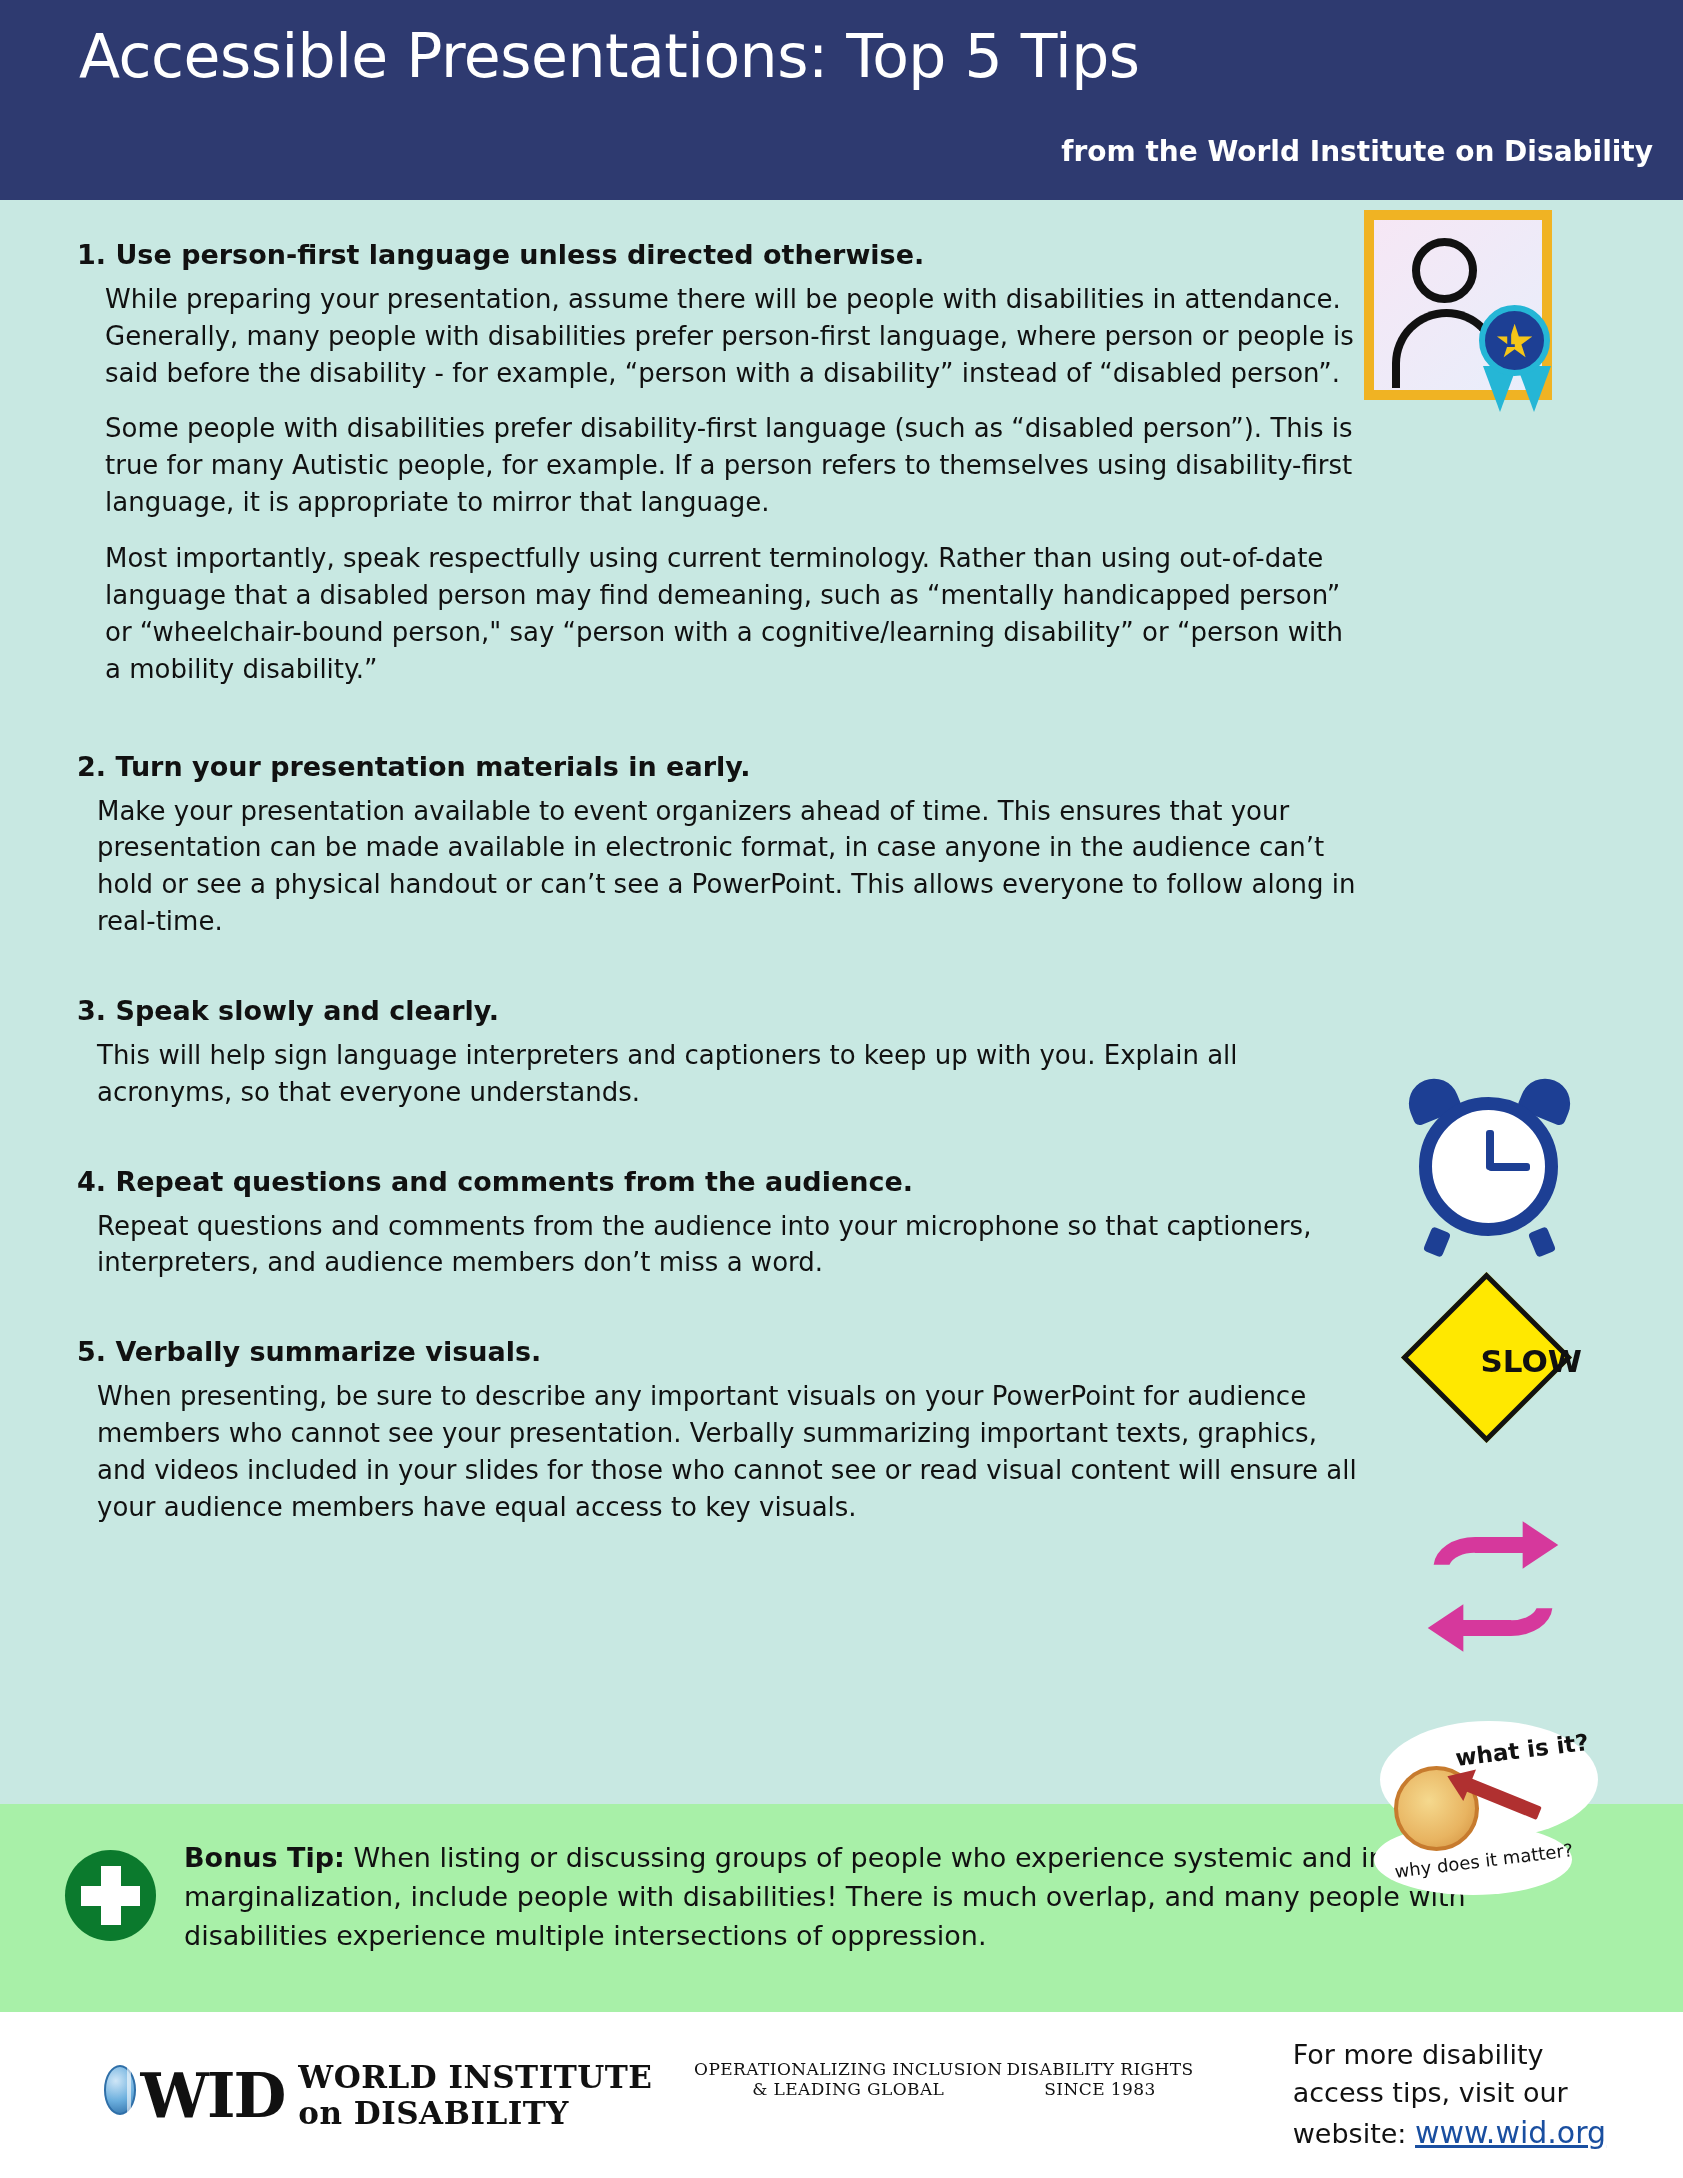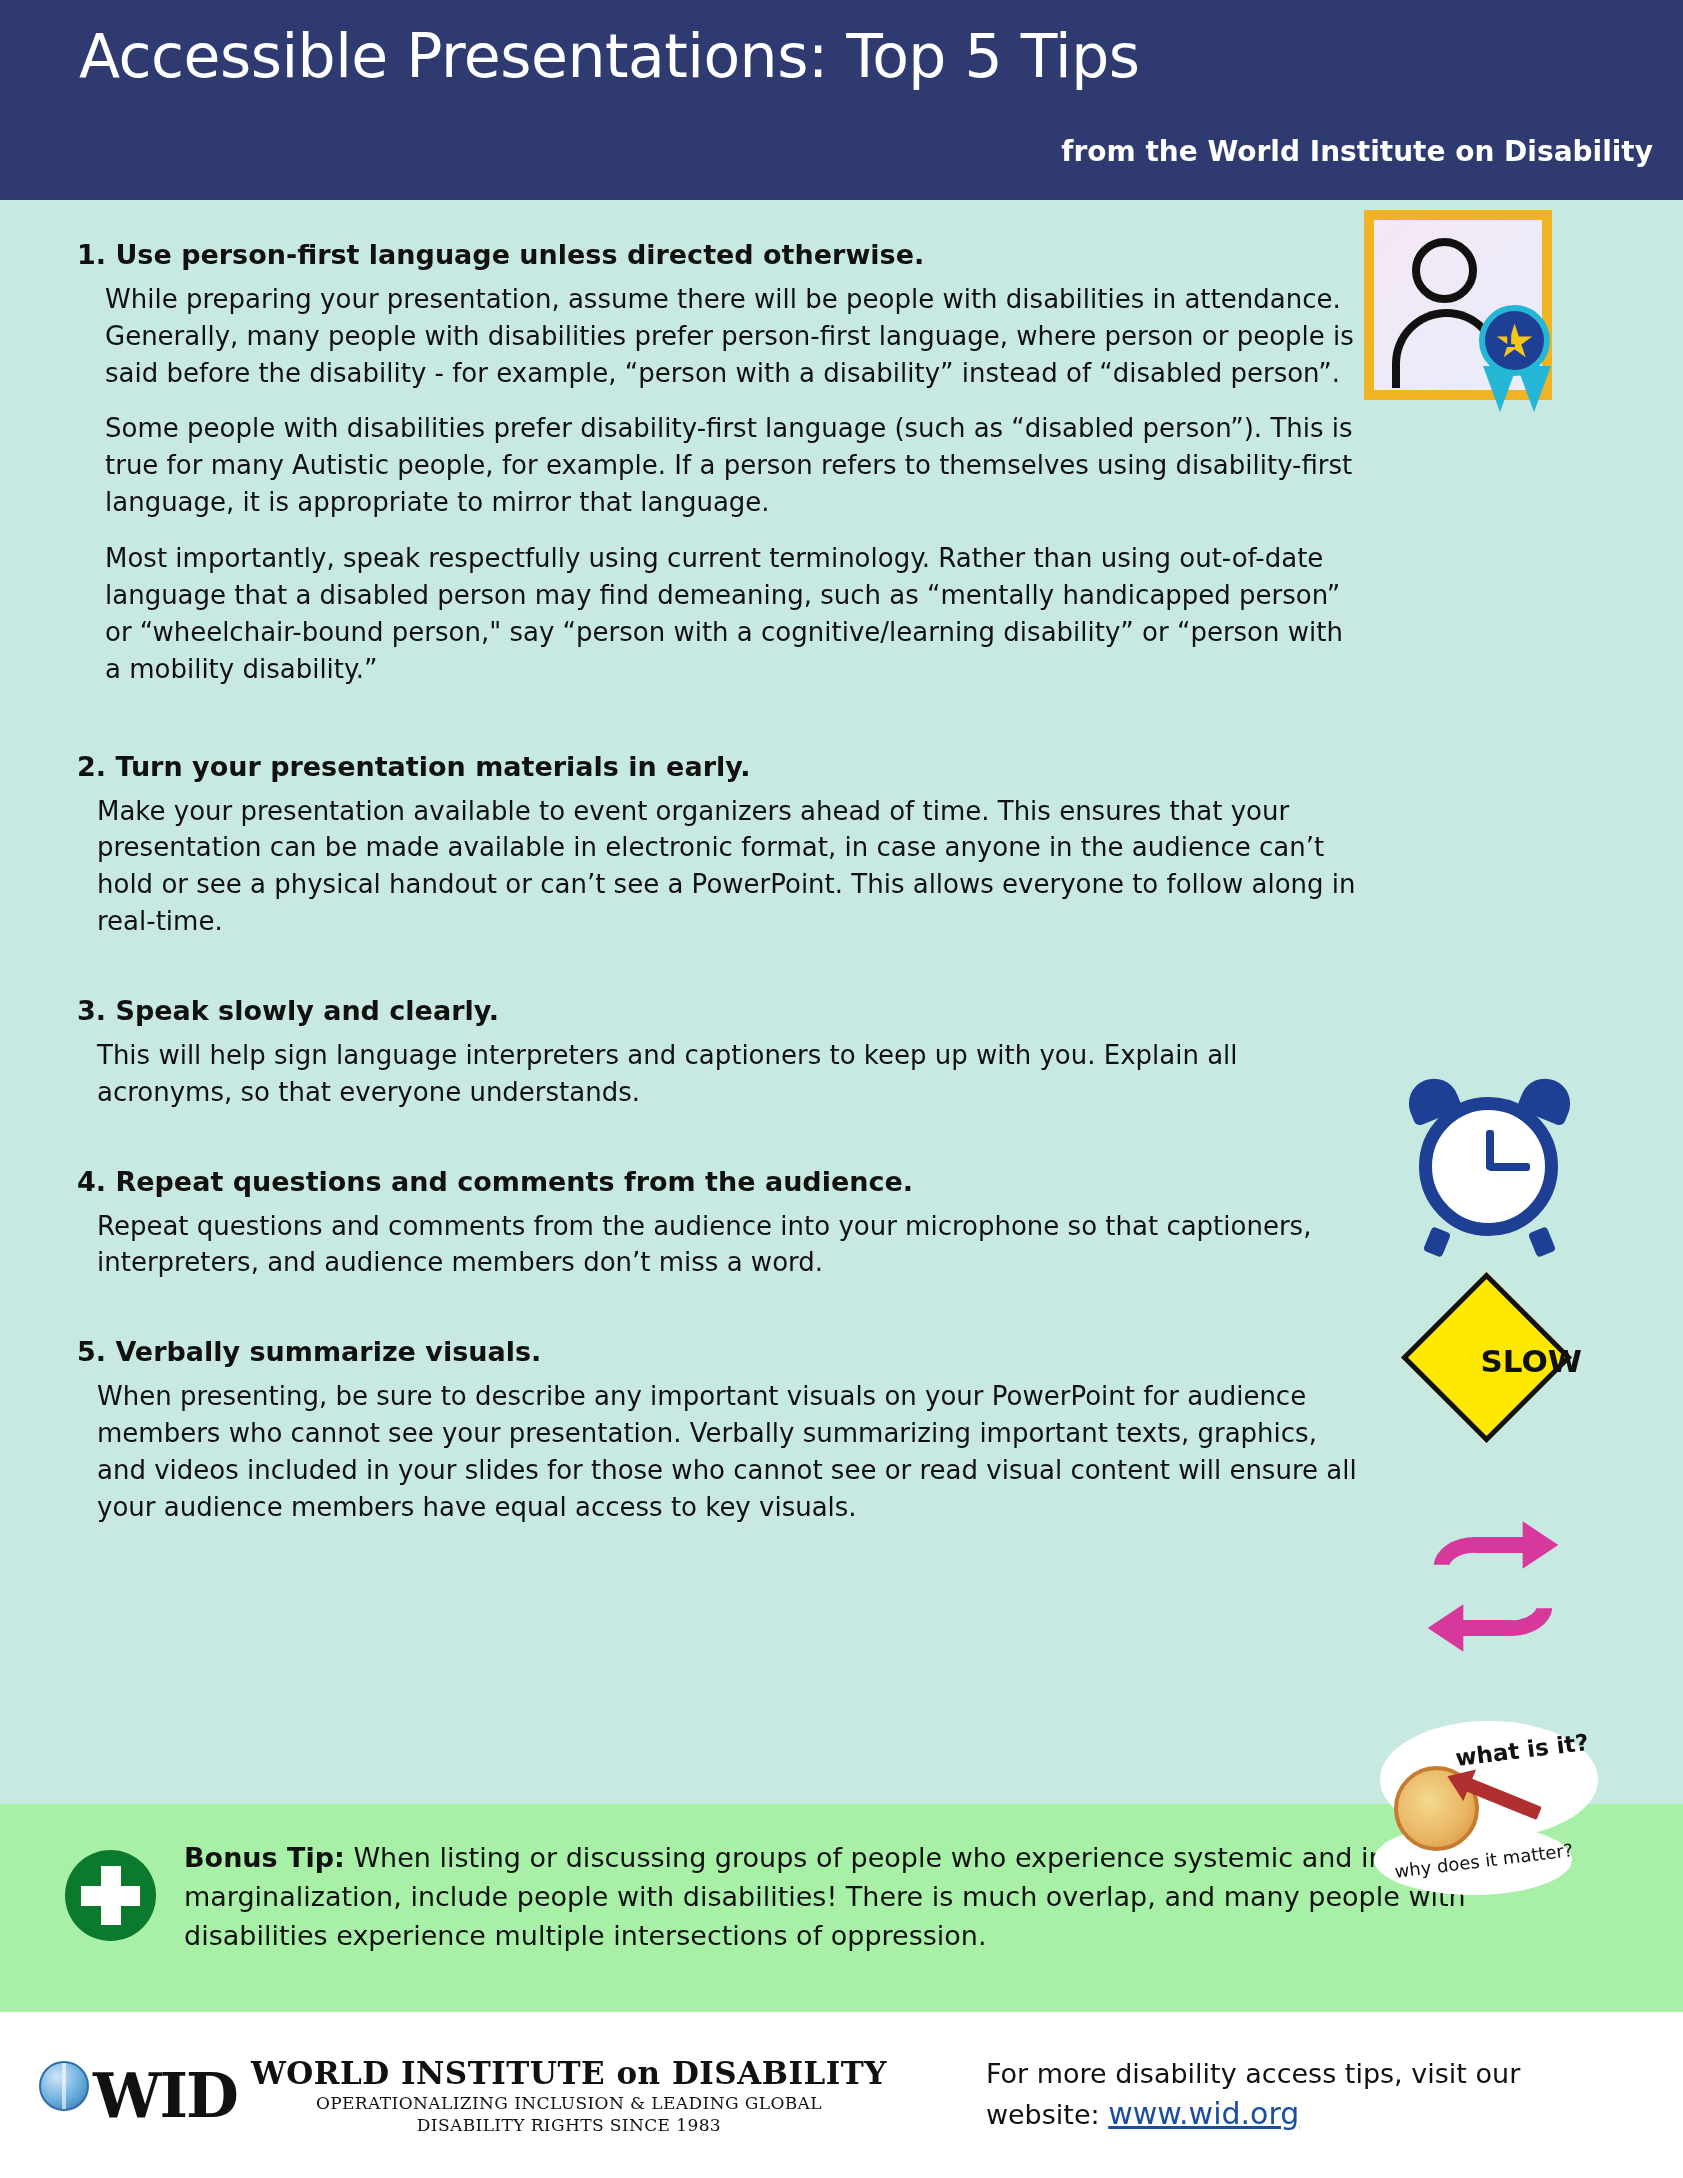--- a/index.html
+++ b/index.html
@@ -270,21 +270,21 @@
     max-width: 1426px;
   }
   .bonus-text b { font-weight: bold; text-align: center; }
 
   
   .footer {
     background: #ffffff;
     height: 166px;
     display: flex;
     align-items: center;
-    padding: 0 40px 0 39px;
+    padding: 0 40px 0 104px;
     box-sizing: border-box;
     gap: 40px;
   }
   .logo-block {
     display: flex;
     align-items: center;
     gap: 10px;
   }
   .globe {
     width: 50px; height: 50px; border-radius: 50%;
@@ -302,21 +302,21 @@
   }
   .wid-mark {
     font-family: "DejaVu Serif", serif;
     font-size: 61px;
     font-weight: bold;
     color: #111;
     letter-spacing: -2px;
     line-height: 1;
   }
   .wid-words {
-    display: flex; flex-direction: column; gap: 2px; margin-left: 4px;
+    display: flex; flex-direction: row; gap: 2px; margin-left: 4px;
   }
   .wid-line1 {
     font-family: "DejaVu Serif", serif;
     font-size: 31px; font-weight: bold; color: #111; letter-spacing: 0.5px;
   }
   .wid-line2, .wid-line3 {
     font-family: "DejaVu Serif", serif;
     font-size: 17px; color: #111; letter-spacing: 0.4px; text-align: center;
   }
   .footer-right {

